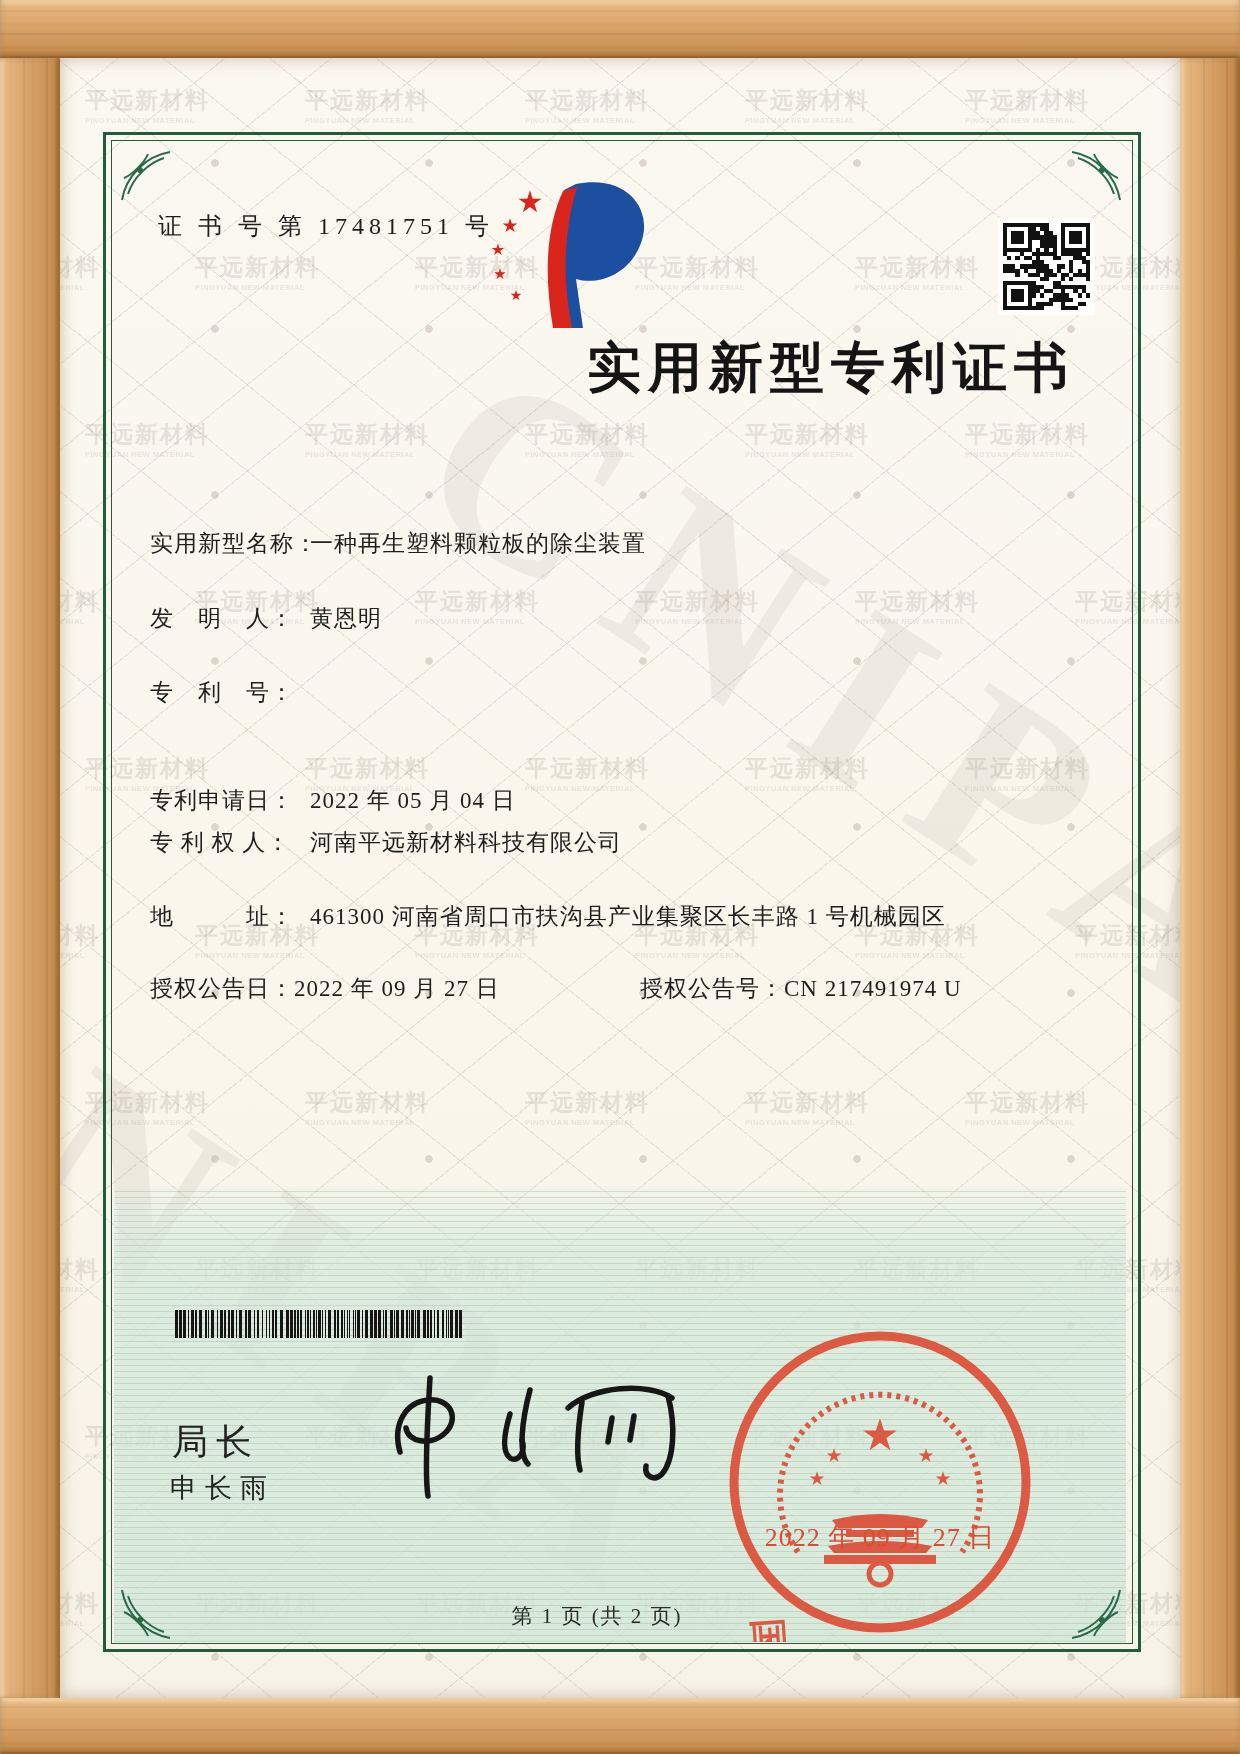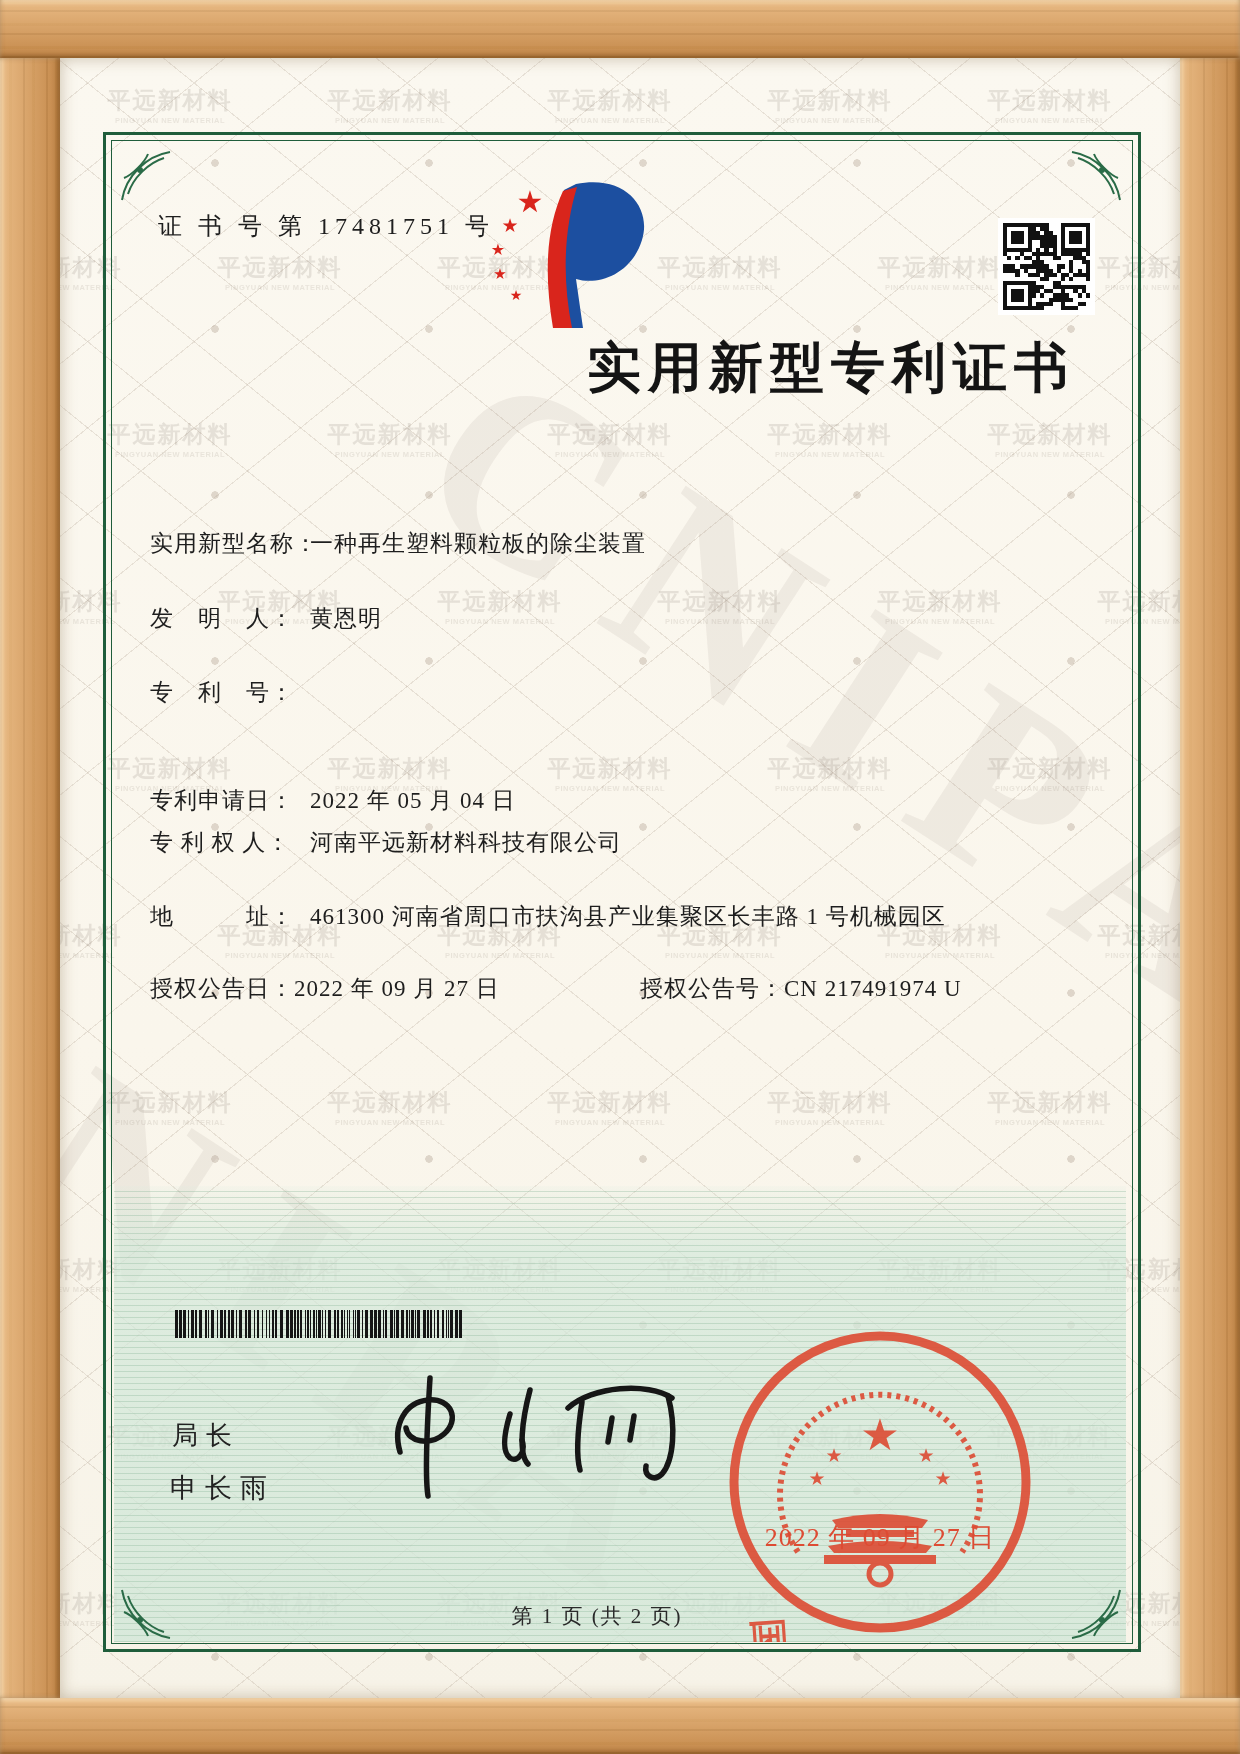--- a/index.html
+++ b/index.html
@@ -30,21 +30,21 @@
       repeating-linear-gradient(39deg, rgba(186,172,156,0) 0 66px, rgba(186,172,156,.30) 66px 67px),
       repeating-linear-gradient(-39deg, rgba(186,172,156,0) 0 66px, rgba(186,172,156,.30) 66px 67px),
       radial-gradient(circle, rgba(176,160,144,.38) 0 3.5px, rgba(0,0,0,0) 4px);
       background-size:auto,auto,214px 166px;background-position:0 0,0 0,48px 22px;}
   .ghost{position:absolute;z-index:1;font-weight:bold;white-space:nowrap;
       color:rgba(162,150,136,.13);letter-spacing:42px;font-size:250px;
       font-family:"Liberation Serif","DejaVu Serif",serif;}
   .ghost.g1{left:470px;top:250px;transform:rotate(33deg);transform-origin:left top;}
   .ghost.g2{left:-120px;top:830px;transform:rotate(33deg);transform-origin:left top;}
   #wm-layer{position:absolute;inset:0;z-index:2;}
-  .wm{position:absolute;width:170px;text-align:center;
+  .wm{position:absolute;width:170px;
       font-family:"Liberation Sans","DejaVu Sans",sans-serif;}
   .wm-cn{font-size:23px;font-weight:bold;letter-spacing:2px;color:rgba(135,124,110,.18);}
   .wm-en{font-size:7.5px;font-weight:bold;letter-spacing:.5px;color:rgba(135,124,110,.15);}
   .guilloche{position:absolute;left:54px;top:1128px;width:1012px;height:456px;z-index:3;
       background:
         repeating-linear-gradient(0deg, rgba(134,180,150,.34) 0 1px, rgba(134,180,150,0) 1px 6px),
         linear-gradient(180deg, rgba(219,236,224,.15) 0%, rgba(213,233,219,.72) 14%, rgba(209,231,216,.8) 100%);}
   
   *{box-sizing:border-box;}
   .gb-outer{position:absolute;left:43px;top:74px;width:1038px;height:1520px;z-index:4;
@@ -63,21 +63,21 @@
       letter-spacing:1px;line-height:37px;}
   .row .lab{white-space:pre;width:160px;flex:0 0 160px;}
   .row .val{flex:1;}
   .f0{top:467px}.f1{top:542px}.f2{top:616px}.f3{top:724px}.f4{top:766px}
   .f5{top:840px}.grant{top:912px}
   .grant .pair2{position:absolute;left:490px;top:0;white-space:pre;}
   .paras{position:absolute;left:86px;top:968px;width:956px;font-size:25px;line-height:35px;
       letter-spacing:.5px;}
   .paras p{margin:0;text-indent:2em;}
   .barcode{position:absolute;left:115px;top:1252px;width:293px;height:28px;}
-  .director-title{position:absolute;left:112px;top:1360px;font-size:26px;letter-spacing:8px;
+  .director-title{position:absolute;left:112px;top:1360px;font-size:36px;letter-spacing:8px;
       font-family:"Liberation Sans","DejaVu Sans",sans-serif;color:#222;}
   .director-name{position:absolute;left:110px;top:1412px;font-size:27px;letter-spacing:8px;
       font-family:"Liberation Sans","DejaVu Sans",sans-serif;color:#222;}
   .signature{position:absolute;left:312px;top:1310px;width:330px;height:140px;z-index:6;}
   .seal{position:absolute;left:660px;top:1264px;width:320px;height:320px;z-index:6;}
   .seal-date{position:absolute;left:664px;top:1462px;width:312px;text-align:center;z-index:7;
       font-size:26px;letter-spacing:1px;color:var(--seal-red,#dd4b33);}
   .page-ind{position:absolute;left:307px;top:1544px;width:460px;text-align:center;
       font-size:21px;letter-spacing:2px;color:#2a2a2a;}
   .cont-note{position:absolute;left:307px;top:1612px;width:460px;text-align:center;

